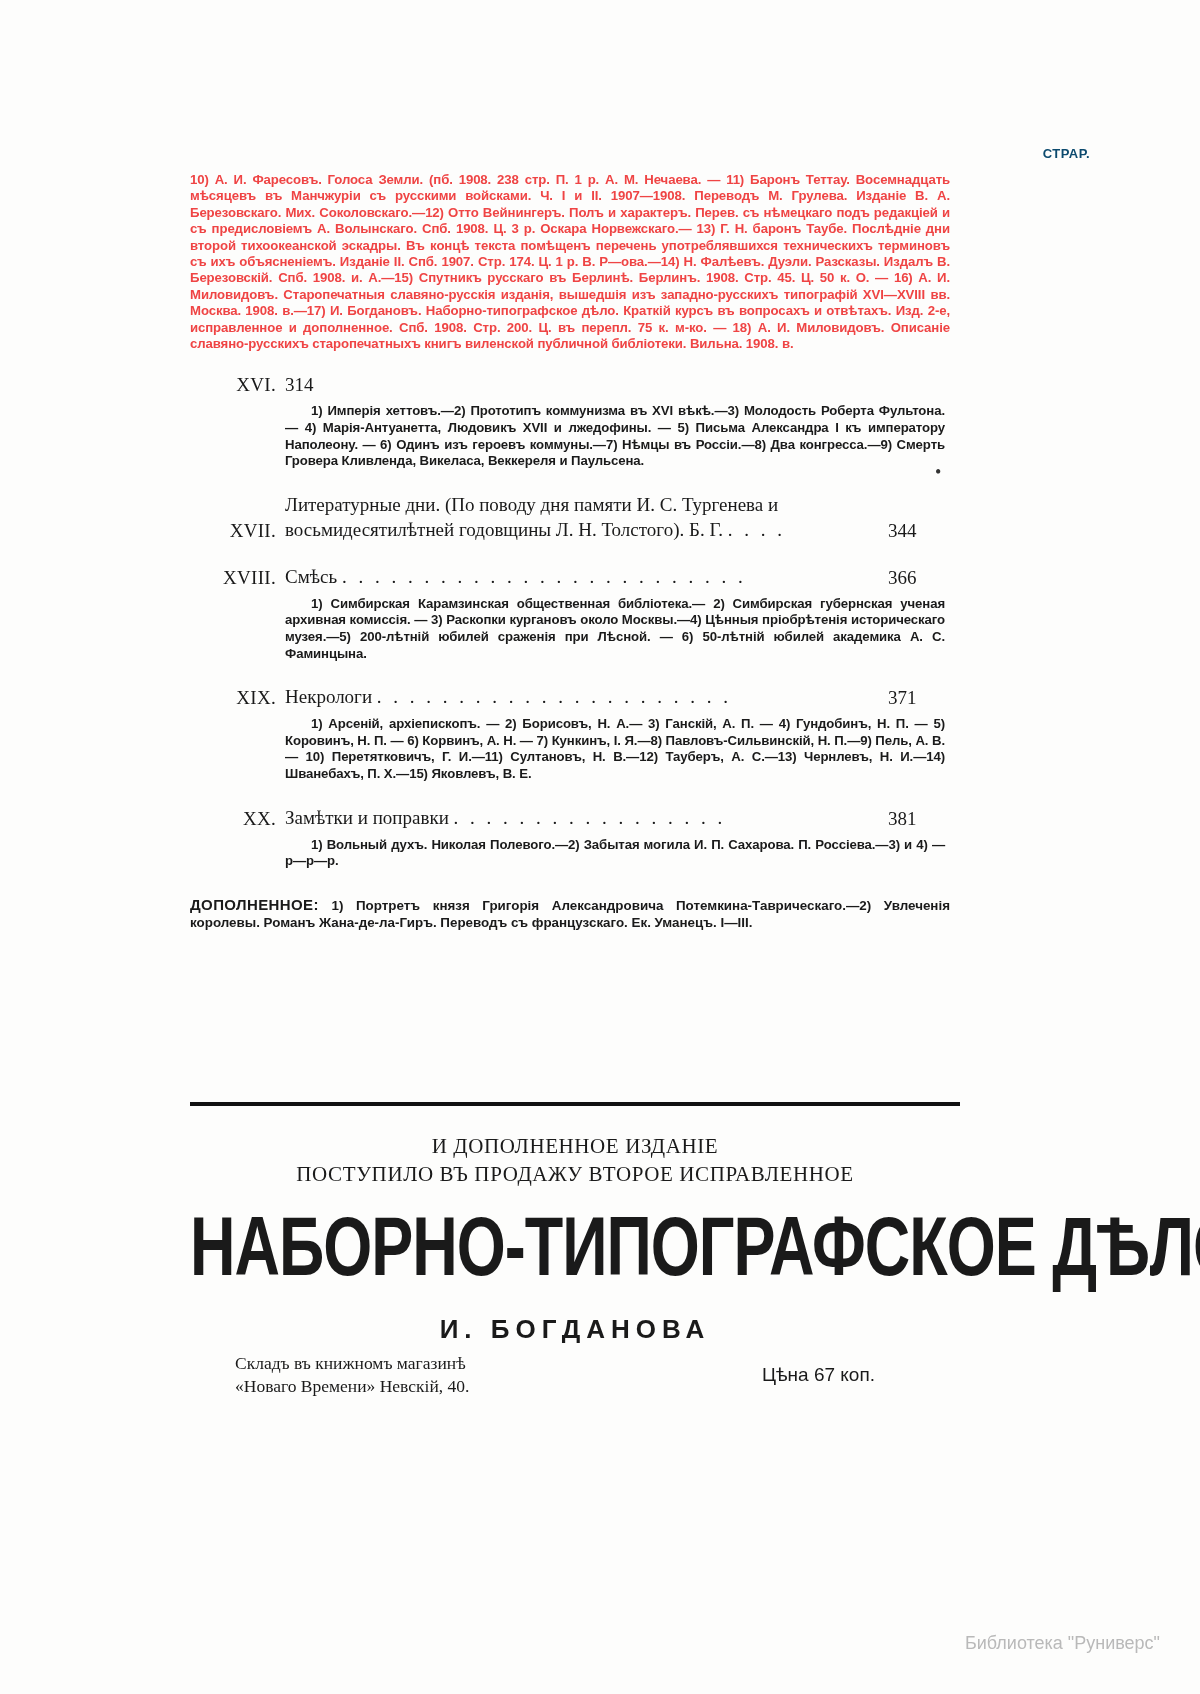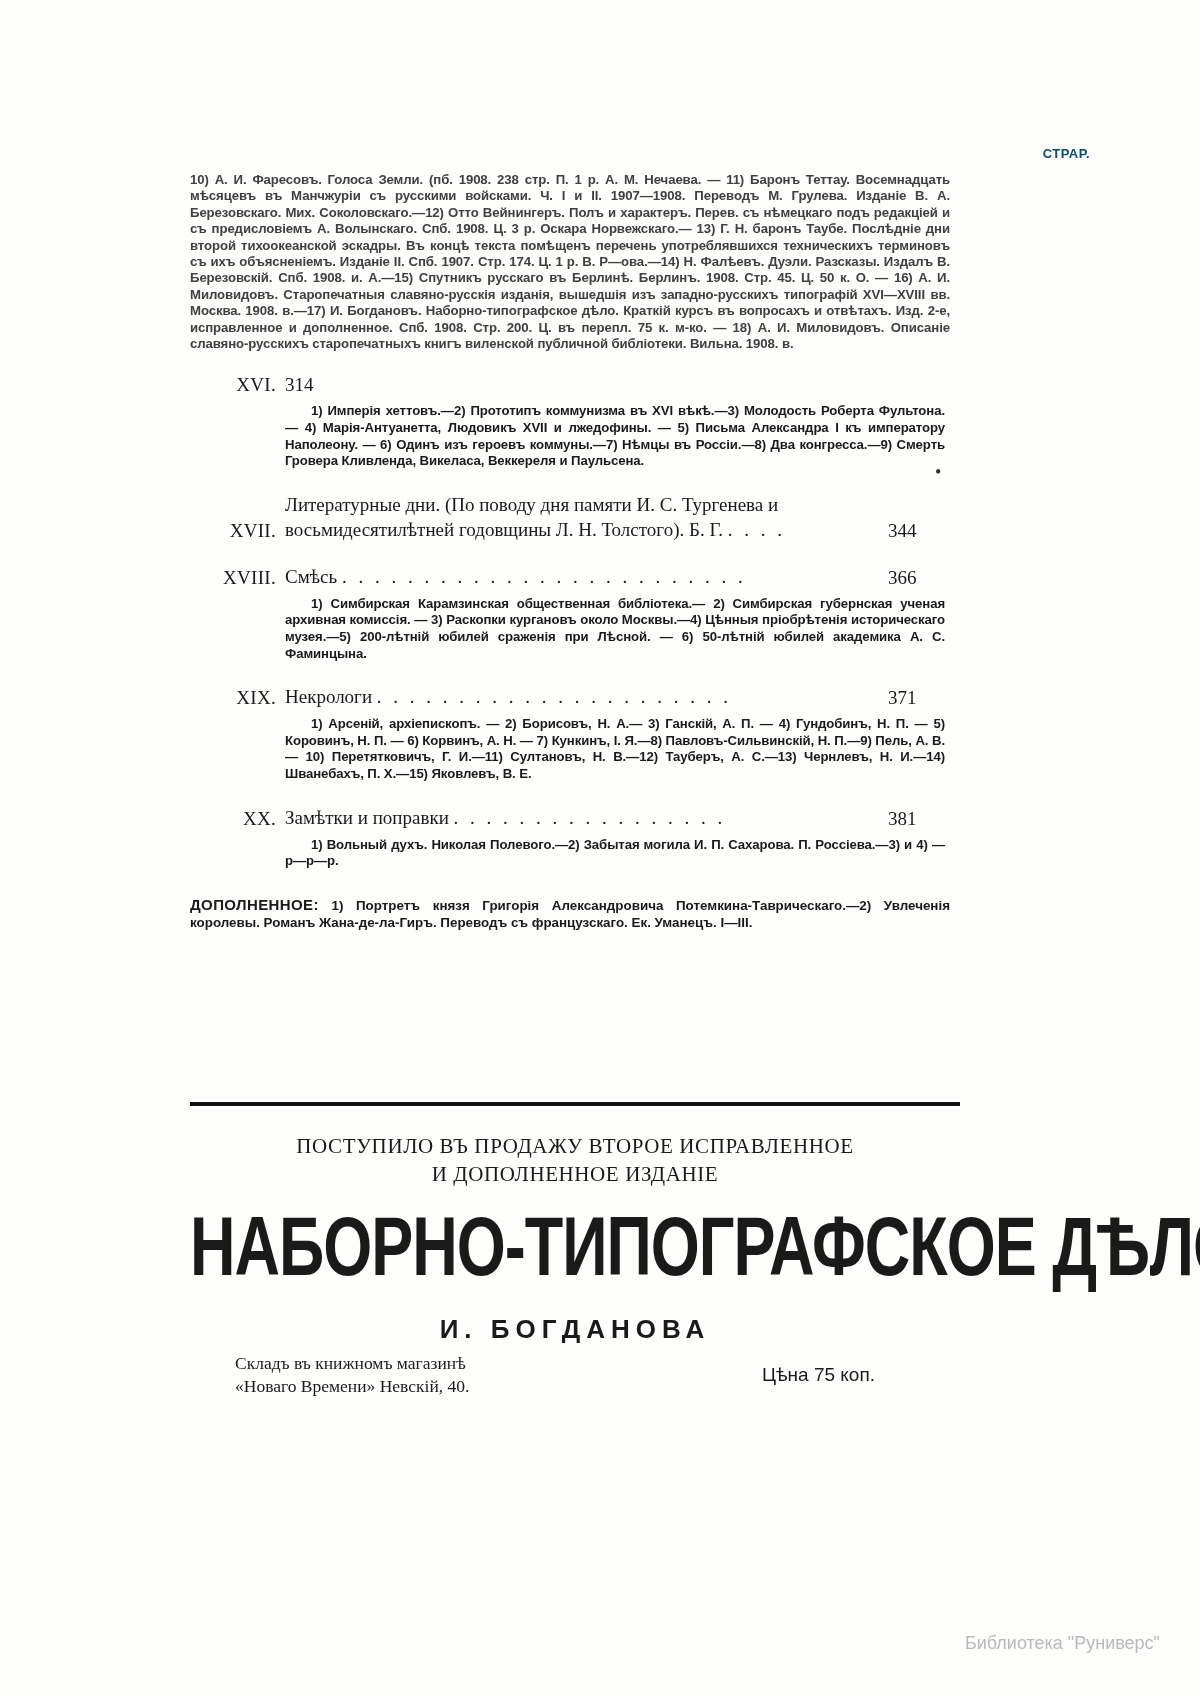--- a/index.html
+++ b/index.html
@@ -37,21 +37,21 @@
     width: 760px;
   }
 
   
   .ref-block {
     font-family: "Liberation Sans", sans-serif;
     font-size: 13.2px;
     line-height: 16.4px;
     font-weight: bold;
     text-align: justify;
-    color: #404040;
+    color: #ef4444;
     letter-spacing: -0.1px;
   }
 
   
   .toc-entry {
     display: flex;
     align-items: flex-end;
     margin-top: 22px;
   }
   .toc-num {
@@ -245,29 +245,29 @@
       <span class="lead">ДОПОЛНЕННОЕ:</span><span> 1) Портретъ князя Григорія Александровича Потемкина-Таврическаго.—2) Увлеченія королевы. Романъ Жана-де-ла-Гиръ. Переводъ съ французскаго. Ек. Уманецъ. I—III.</span>
     </div>
 
   </div>
 
   <div class="dot-marker">•</div>
 
   <div class="rule"></div>
 
   <div class="advert">
+    <div class="ad-line1">И ДОПОЛНЕННОЕ ИЗДАНІЕ</div>
     <div class="ad-line1">ПОСТУПИЛО ВЪ ПРОДАЖУ ВТОРОЕ ИСПРАВЛЕННОЕ</div>
-    <div class="ad-line1">И ДОПОЛНЕННОЕ ИЗДАНІЕ</div>
     <div class="ad-title">НАБОРНО-ТИПОГРАФСКОЕ ДѢЛО</div>
     <div class="ad-author">И. БОГДАНОВА</div>
   </div>
 
   <div class="ad-footer">
     <div class="ad-store">
       <div>Складъ въ книжномъ магазинѣ</div>
       <div>«Новаго Времени» Невскій, 40.</div>
     </div>
-    <div class="ad-price">Цѣна 75 коп.</div>
+    <div class="ad-price">Цѣна 67 коп.</div>
   </div>
 
   <div class="watermark">Библиотека "Руниверс"</div>
 
 </div>
 
 </body></html>

